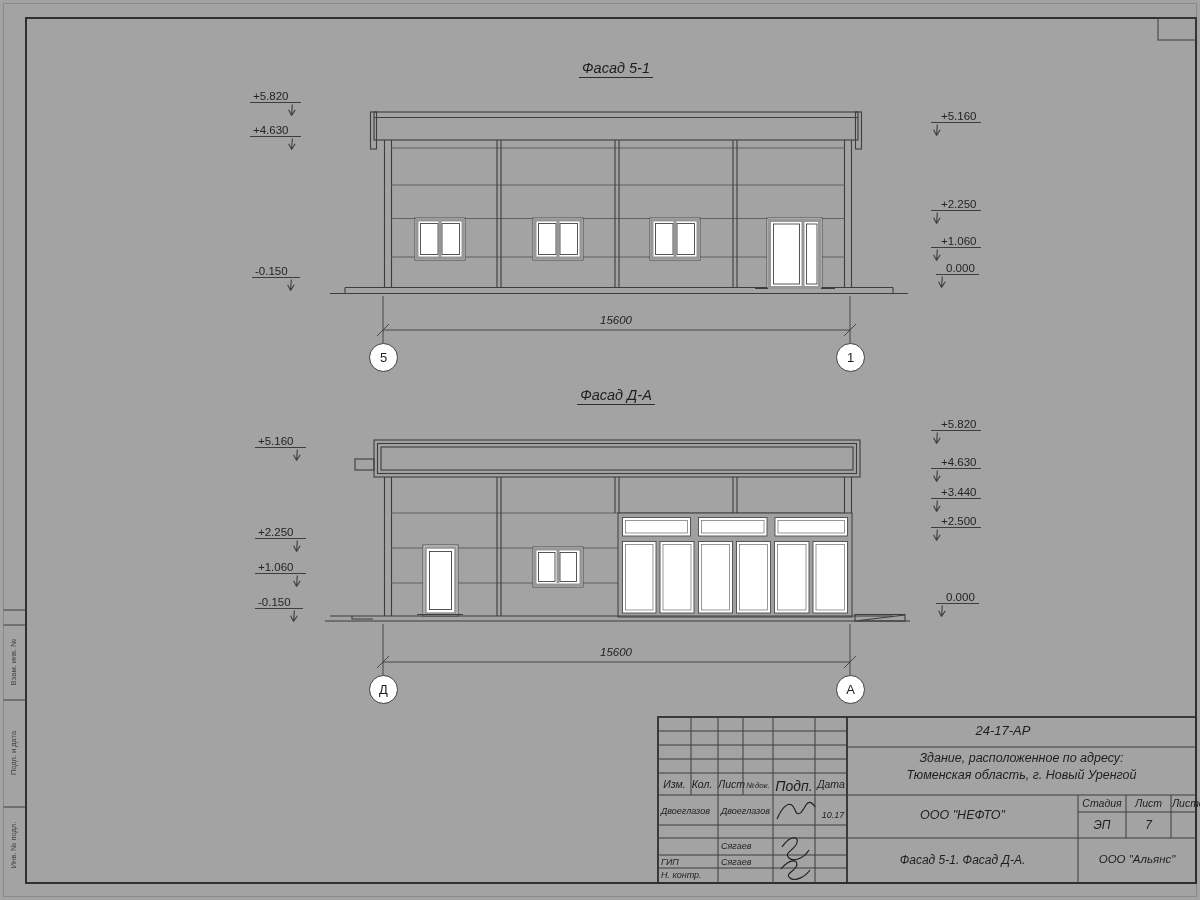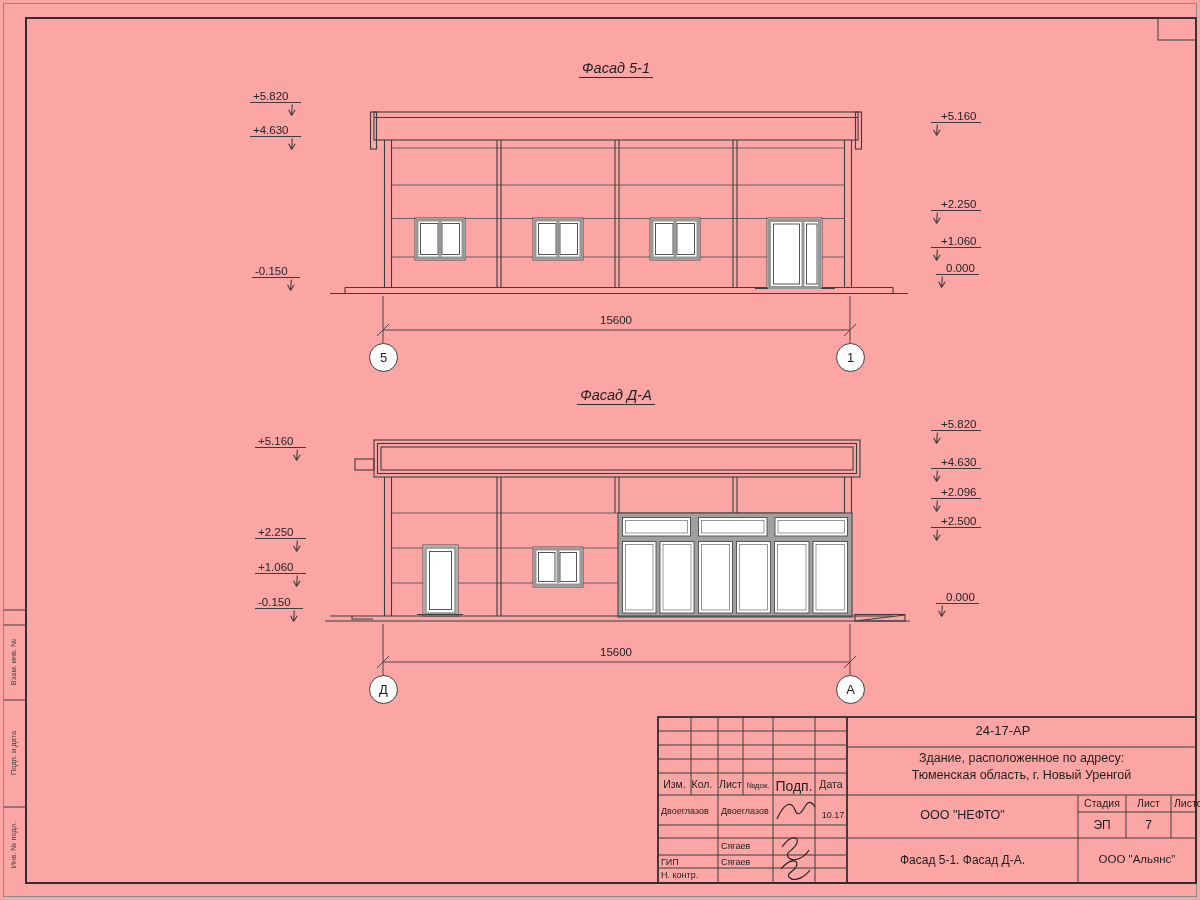--- a/index.html
+++ b/index.html
@@ -1,33 +1,33 @@
 <!DOCTYPE html>
 <html><head>
 <meta charset="utf-8">
 <style>
   html,body { margin:0; padding:0; background:#e8e8e8; }
-  .sheet { position:relative; width:1200px; height:900px; margin:0 auto; background:#fca5a5;
+  .sheet { position:relative; width:1200px; height:900px; margin:0 auto; background:#a3a3a3;
            overflow:hidden; font-family:"Liberation Sans", sans-serif; color:#1e1e1e; }
   svg.lines { position:absolute; left:0; top:0; }
   .s-thin   { stroke:#8a8a8a; stroke-width:1;   fill:none; }
   .s-frame  { stroke:#2f2f2f; stroke-width:2;   fill:none; }
   .s-frame2 { stroke:#2f2f2f; stroke-width:1.8; fill:none; }
   .s-med    { stroke:#3d3d3d; stroke-width:1;   fill:none; }
   .s-main   { stroke:#3d3d3d; stroke-width:1.1; fill:none; }
   .s-joint  { stroke:#5a5a5a; stroke-width:0.9; fill:none; }
   .s-thin2  { stroke:#444444; stroke-width:0.9; fill:#ffffff; }
   .s-gray3  { stroke:#979797; stroke-width:3;   fill:none; }
   .s-gray25 { stroke:#979797; stroke-width:2.5; fill:none; }
   .s-dim    { stroke:#3d3d3d; stroke-width:0.9; fill:none; }
   .sig      { stroke:#1a1a1a; stroke-width:1.1; fill:none; }
   .pane     { stroke:#4a4a4a; stroke-width:0.9; fill:#ffffff; }
   .pane-in  { stroke:#6a6a6a; stroke-width:0.7; fill:none; }
 
-  .txt { position:absolute; white-space:nowrap; color:#1e1e1e; line-height:1.25; }
+  .txt { position:absolute; white-space:nowrap; color:#1e1e1e; line-height:1.25;font-style:italic; }
   .ctr { text-align:center; }
 
   .ftitle { position:absolute; text-align:center; }
   .ftitle span { font-style:italic; font-size:14.5px; border-bottom:1.2px solid #2e2e2e; padding:0 3px 1px 3px; }
 
   .elev { position:absolute; font-size:11.5px; color:#242424; }
   .elev .ev { display:inline-block; border-bottom:1.4px solid #3d3d3d; padding:0 4px 0 3px; }
   .elev.aR .ev { padding-right:12px; }
   .elev.aL .ev { padding-left:10px; }
   .elev svg.arr { position:absolute; top:13.5px; }
@@ -203,21 +203,21 @@
   <div class="elev aR" style="left:255px;top:596px"><span class="ev">-0.150</span><svg class="arr" width="12" height="13" viewBox="0 0 12 13">
         <path d="M6.3,0.5 L5.6,11.5 M5.6,11.5 L2.6,5.8 M5.6,11.5 L9.2,5.8" fill="none" stroke="#3d3d3d" stroke-width="1.1"></path>
       </svg></div>
 
   <div class="elev aL" style="left:931px;top:418px"><span class="ev">+5.820</span><svg class="arr" width="12" height="13" viewBox="0 0 12 13">
         <path d="M6.3,0.5 L5.6,11.5 M5.6,11.5 L2.6,5.8 M5.6,11.5 L9.2,5.8" fill="none" stroke="#3d3d3d" stroke-width="1.1"></path>
       </svg></div>
   <div class="elev aL" style="left:931px;top:456px"><span class="ev">+4.630</span><svg class="arr" width="12" height="13" viewBox="0 0 12 13">
         <path d="M6.3,0.5 L5.6,11.5 M5.6,11.5 L2.6,5.8 M5.6,11.5 L9.2,5.8" fill="none" stroke="#3d3d3d" stroke-width="1.1"></path>
       </svg></div>
-  <div class="elev aL" style="left:931px;top:486px"><span class="ev">+2.096</span><svg class="arr" width="12" height="13" viewBox="0 0 12 13">
+  <div class="elev aL" style="left:931px;top:486px"><span class="ev">+3.440</span><svg class="arr" width="12" height="13" viewBox="0 0 12 13">
         <path d="M6.3,0.5 L5.6,11.5 M5.6,11.5 L2.6,5.8 M5.6,11.5 L9.2,5.8" fill="none" stroke="#3d3d3d" stroke-width="1.1"></path>
       </svg></div>
   <div class="elev aL" style="left:931px;top:515px"><span class="ev">+2.500</span><svg class="arr" width="12" height="13" viewBox="0 0 12 13">
         <path d="M6.3,0.5 L5.6,11.5 M5.6,11.5 L2.6,5.8 M5.6,11.5 L9.2,5.8" fill="none" stroke="#3d3d3d" stroke-width="1.1"></path>
       </svg></div>
   <div class="elev aL" style="left:936px;top:591px"><span class="ev">0.000</span><svg class="arr" width="12" height="13" viewBox="0 0 12 13">
         <path d="M6.3,0.5 L5.6,11.5 M5.6,11.5 L2.6,5.8 M5.6,11.5 L9.2,5.8" fill="none" stroke="#3d3d3d" stroke-width="1.1"></path>
       </svg></div>
 
   <div class="txt ctr" style="left:566px;top:313px;width:100px;font-size:11.5px">15600</div>

